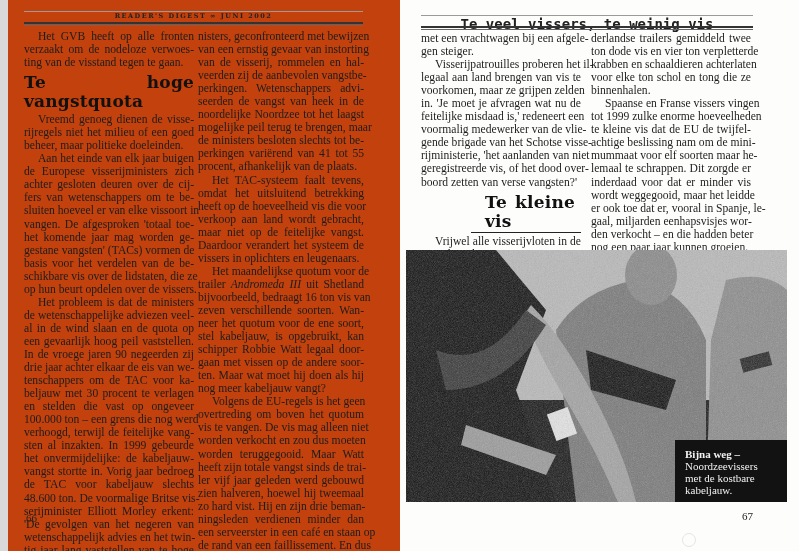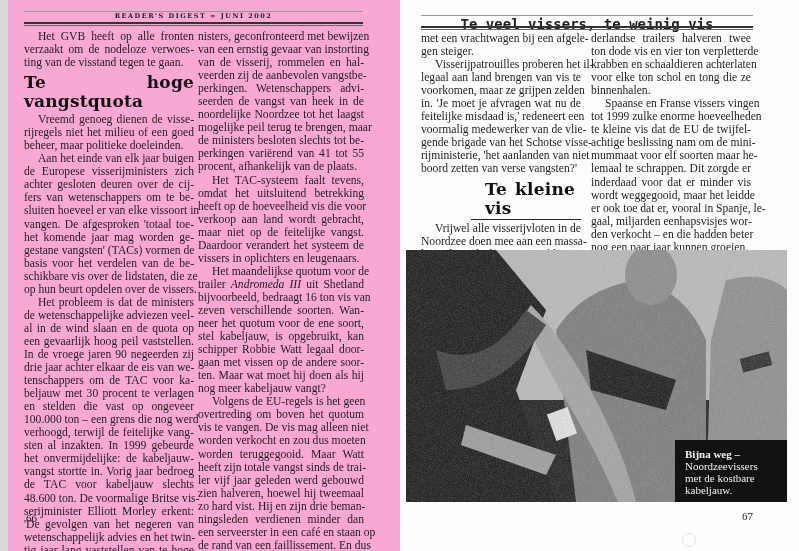--- a/index.html
+++ b/index.html
@@ -4,21 +4,21 @@
 <style>
   html, body { margin:0; padding:0; }
   body {
     width:799px; height:551px; overflow:hidden;
     background:#fbfbfa; position:relative;
     font-family:"Liberation Serif","DejaVu Serif",serif;
     color:#1a1a1a;
   }
   .edge-bar { position:absolute; left:0; top:0; width:8px; height:551px; background:#d9d9d9; }
   .page { position:absolute; top:0; height:551px; }
-  .page-left { left:8px; width:392px; background:#f9a8d4; }
+  .page-left { left:8px; width:392px; background:#c2410c; }
   .page-right { left:400px; width:399px; background:#fdfdfc; }
   .header-top { position:absolute; height:1px; background:#9a9a9a; }
   .header-text {
     position:absolute; font-family:"DejaVu Serif",serif; font-size:6.5px; letter-spacing:1.5px;
     text-align:center; color:#222; font-weight:bold;
   }
   .header-text-r {
     position:absolute; font-family:"DejaVu Sans Mono",monospace; font-size:14px; font-weight:bold;
     text-align:center; color:#222;
   }
@@ -177,34 +177,35 @@
       </p>
     <p style="text-indent: 0px;">
         <span class="line" style="padding-left: 14px;">Visserijpatrouilles proberen het il-</span>
         <span class="line">legaal aan land brengen van vis te</span>
         <span class="line">voorkomen, maar ze grijpen zelden</span>
         <span class="line">in. 'Je moet je afvragen wat nu de</span>
         <span class="line">feitelijke misdaad is,' redeneert een</span>
         <span class="line">voormalig medewerker van de vlie-</span>
         <span class="line">gende brigade van het Schotse visse-</span>
         <span class="line">rijministerie, 'het aanlanden van niet</span>
+        <span class="line">geregistreerde vis, of het dood over-</span>
         <span class="line last">boord zetten van verse vangsten?'</span>
       </p>
     <h2 class="ul">Te kleine vis</h2>
     <p style="text-indent: 0px;">
         <span class="line" style="padding-left: 14px;">Vrijwel alle visserijvloten in de</span>
         <span class="line">Noordzee doen mee aan een massa-</span>
         <span class="line">le, zinloze slachting van te kleine vis.</span>
         <span class="line last">Uit onderzoek is gebleken dat Ne-</span>
       </p>
   </div>
 
   <div class="col" id="R2" style="left:191px; top:32px; width:160px;">
     <p class="noindent" style="text-indent: 0px;">
-        <span class="line">derlandse trailers halveren twee</span>
+        <span class="line">derlandse trailers gemiddeld twee</span>
         <span class="line">ton dode vis en vier ton verpletterde</span>
         <span class="line">krabben en schaaldieren achterlaten</span>
         <span class="line">voor elke ton schol en tong die ze</span>
         <span class="line last">binnenhalen.</span>
       </p>
     <p style="text-indent: 0px;">
         <span class="line" style="padding-left: 14px;">Spaanse en Franse vissers vingen</span>
         <span class="line">tot 1999 zulke enorme hoeveelheden</span>
         <span class="line">te kleine vis dat de EU de twijfel-</span>
         <span class="line">achtige beslissing nam om de mini-</span>

